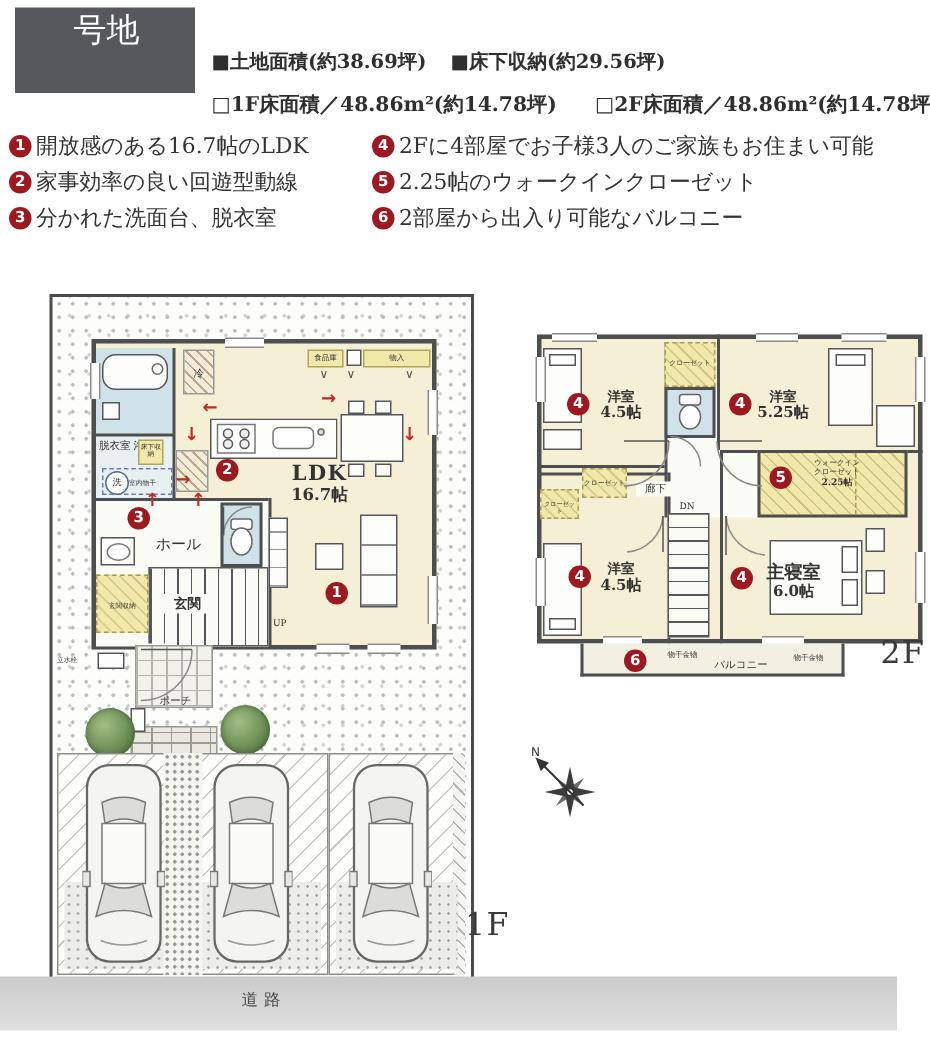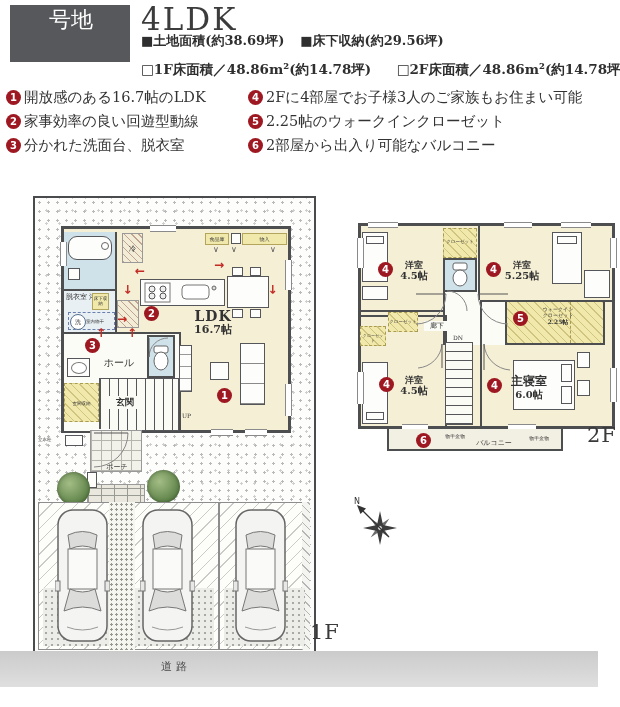--- a/index.html
+++ b/index.html
@@ -61,21 +61,20 @@
   svg{display:block;}
 </style>
 </head>
 <body>
 
 <div id="canvas">
 
   <div class="a badge" style="left:10px;top:5px;width:120px;height:57px;">
     <span class="small">号地</span>
   </div>
-  <div class="a ttl" style="left:141px;top:1px;">4LDK</div>
   <div class="a arealine" style="left:141px;top:32px;">
     <span class="al">■土地面積</span>
     <span class="at">(約38.69坪)</span>
     <span class="gap"></span>
     <span class="al">■床下収納</span>
     <span class="at">(約29.56坪)</span>
   </div>
   <div class="a area2" style="left:141px;top:61px;">
     <span>□1F床面積／48.86m²(約14.78坪)</span>
     <span class="gap"></span>
@@ -374,19 +373,19 @@
     <g transform="translate(27,33)">
       <path d="M0,-17 L3,-3 L17,0 L3,3 L0,17 L-3,3 L-17,0 L-3,-3 Z" fill="#6b6b6b" transform="rotate(45) scale(.78)"></path>
       <path d="M0,-17 L3,-3 L17,0 L3,3 L0,17 L-3,3 L-17,0 L-3,-3 Z" fill="#3c3c3c"></path>
       <circle r="2.4" fill="#fff" stroke="#333"></circle>
       <line x1="9" y1="9" x2="-19" y2="-19" stroke="#333" stroke-width="1.3"></line>
       <path d="M-23,-23 L-14,-19.5 L-19.5,-14 Z" fill="#333"></path>
     </g>
     <text x="1" y="9" font-size="8" fill="#333" font-family="DejaVu Sans, sans-serif">N</text>
   </svg>
 
-  <div class="a ftag" style="left:310px;top:620px;">1F</div>
+  <div class="a ftag" style="left:310px;top:604px;">1F</div>
   <div class="a ftag" style="left:587px;top:423px;">2F</div>
 
   <div class="a road" style="left:0;top:651px;width:598px;height:36px;"></div>
   <div class="a rl c" style="left:148px;top:659px;width:56px;">道路</div>
 
 </div>
 
 </body></html>

